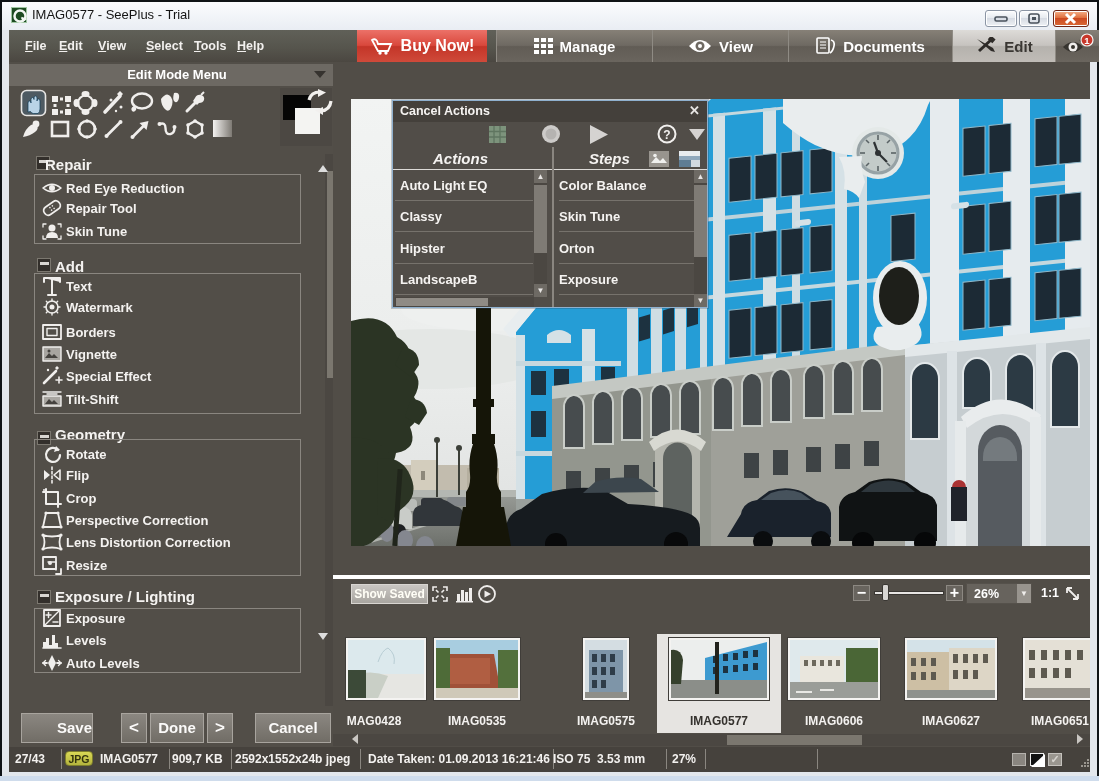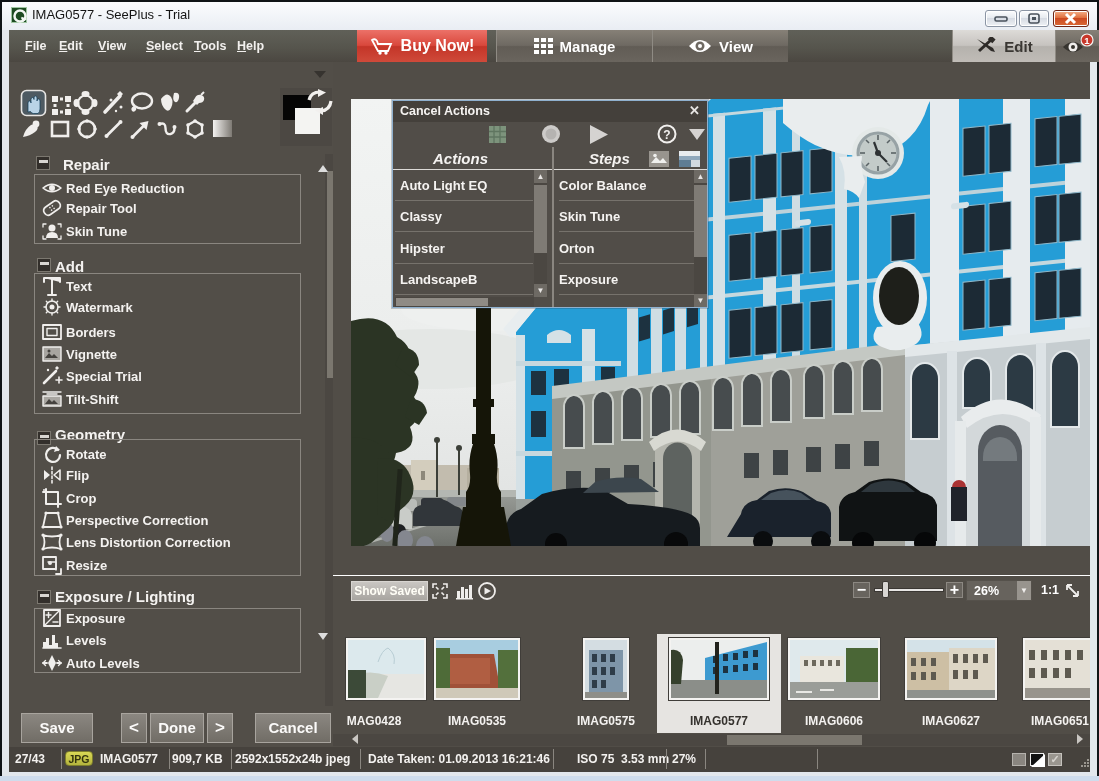--- a/index.html
+++ b/index.html
@@ -44,21 +44,21 @@
 .mbox:after{content:"";position:absolute;left:2px;top:3px;width:9px;height:3px;background:#d8d5d1;}
 
 .pbtn{top:651px;height:30px;line-height:28px;background:linear-gradient(#8b8781,#716d66);border:1px solid #a8a49e;color:#fbfaf9;font-size:15px;font-weight:bold;text-align:center;}
 
 #statusbar{left:9px;top:747px;width:1081px;height:25px;background:#46423d;color:#f3f1ef;font-size:12px;font-weight:bold;}
 #statusbar .st{position:absolute;top:5px;}
 .sep{position:absolute;top:2px;width:1px;height:20px;background:#8a8680;}
 
 #marea{left:333px;top:62px;width:757px;height:685px;background:#514d47;}
 
-#tbar{left:0px;top:513px;width:757px;height:33px;background:#514d47;border-top:1px solid #ffffff;}
+#tbar{left:0px;top:513px;width:757px;height:33px;background:#514d47;border-top:4px solid #ffffff;}
 #showsaved{left:18px;top:5px;width:77px;height:20px;background:linear-gradient(#c9c6c2,#a8a5a0);border:1px solid #d8d5d1;color:#fff;font-size:12px;font-weight:bold;text-align:center;line-height:19px;color:#fffef6;}
 
 #flbar{left:0px;top:546px;width:757px;height:26px;background:#6d6963;color:#fff;}
 
 #thumbs{left:0px;top:572px;width:757px;height:100px;background:#514d47;}
 #hsb{left:0px;top:672px;width:757px;height:12px;background:#4b4742;}
 #hsbth{left:394px;top:673px;width:135px;height:10px;background:#7b776f;}
 svg{display:block;}
 </style></head><body>
 <div id="win">
@@ -114,20 +114,25 @@
     <div id="buynow" class="ab tab"><svg width="24" height="17" viewBox="0 0 24 17">
           <path d="M2,2 q3,-2 5,1 l1,3 h13 l-3,7 h-10 z" fill="none" stroke="#fff" stroke-width="1.8"></path>
           <circle cx="10" cy="15" r="1.7" fill="#fff"></circle>
           <circle cx="16" cy="15" r="1.7" fill="#fff"></circle>
         </svg>Buy Now!</div>
     <div id="tview" class="ab tab"><svg width="24" height="16" viewBox="0 0 24 16">
           <path d="M1,8 Q12,-4 23,8 Q12,20 1,8 Z" fill="#fff"></path>
           <circle cx="12" cy="8" r="4.5" fill="#6e6962"></circle>
           <circle cx="12" cy="8" r="2" fill="#fff"></circle>
         </svg>View</div>
+    <div id="tdocs" class="ab tab"><svg width="20" height="18" viewBox="0 0 20 18">
+          <rect x="1" y="1" width="12" height="15" rx="1" fill="none" stroke="#fff" stroke-width="1.6"></rect>
+          <path d="M4,5 h6 M4,8 h6 M4,11 h6" stroke="#fff" stroke-width="1.2"></path>
+          <path d="M15,3 q4,1 3,6 q-1,5 -4,7" fill="none" stroke="#fff" stroke-width="1.6"></path>
+        </svg>Documents</div>
     <div id="tedit" class="ab tab"><svg width="22" height="19" viewBox="0 0 22 19">
           <g>
             <path d="M2,2 L16,14 l4,1 -2,-4 z" fill="#2e2b28"></path>
             <path d="M17,2 L4,14" stroke="#2e2b28" stroke-width="3"></path>
             <rect x="14" y="0" width="6" height="5" fill="#2e2b28" transform="rotate(40 17 2)"></rect>
           </g>
         </svg>Edit</div>
     <div id="tbadge" class="ab tab">
         <svg width="36" height="26" viewBox="0 0 36 26">
           <path d="M3,14 Q13,4 23,14 Q13,24 3,14 Z" fill="#37342f"></path>
@@ -250,20 +255,21 @@
             <path d="M-9,8 h18" stroke-width="1.6"></path>
           </g>
 
  <g transform="translate(43,601)">
             <path d="M0,-8 L4,0 L0,8 L-4,0 Z" fill="#f0eeec" stroke="none"></path>
             <path d="M-9,0 h4 M5,0 h4" stroke-width="1.8"></path>
             <path d="M-9,0 l2.5,-2.5 M-9,0 l2.5,2.5 M9,0 l-2.5,-2.5 M9,0 l-2.5,2.5" stroke-width="1.4"></path>
           </g>
 </g>
 </svg>
+    <div id="editmode" class="ab">Edit Mode Menu</div>
     <div id="emtri" class="ab"></div>
     <div id="swpanel" class="ab"></div>
     <div id="swb" class="ab"></div>
     <div id="sww" class="ab"></div>
     <div id="lsb" class="ab"></div>
     <div id="lsbth" class="ab"></div>
     <div class="ab" style="left:309px;top:98px;width:0;height:0;border:5px solid transparent;border-bottom:7px solid #ddd;"></div>
     <div class="ab" style="left:309px;top:571px;width:0;height:0;border:5px solid transparent;border-top:7px solid #ddd;"></div>
     <svg class="ab" style="left:10px;top:26px;" width="245" height="80" viewBox="0 0 245 80">
 <defs>
@@ -356,54 +362,54 @@
 <rect x="194" y="32" width="19" height="17" fill="url(#gr1)"></rect>
 </svg>
 <svg class="ab" style="left:297px;top:27px;" width="28" height="26" viewBox="0 0 28 26">
  <path d="M3,11 Q5,3 14,3" fill="none" stroke="#f2f0ee" stroke-width="3.2"></path>
  <path d="M12,0 L20,3.5 L12,8 Z" fill="#f2f0ee"></path>
  <path d="M25,12 Q24,21 15,22" fill="none" stroke="#f2f0ee" stroke-width="3.2"></path>
  <path d="M17,18 L9,21.5 L17,26 Z" fill="#f2f0ee"></path>
 </svg>
 
     <div class="ab mbox" style="left:27px;top:94px;"></div>
-    <div class="ab shead" style="left:54px;top:94px;text-align:right;">Repair</div>
+    <div class="ab shead" style="left:36px;top:94px;text-align:right;">Repair</div>
     <div class="ab sbox" style="left:25px;top:112px;width:267px;height:70px;"></div>
     <div class="item" style="left:57px;top:119px;">Red Eye Reduction</div>
     <div class="item" style="left:57px;top:139px;">Repair Tool</div>
     <div class="item" style="left:57px;top:162px;">Skin Tune</div>
 
     <div class="ab mbox" style="left:28px;top:196px;"></div>
     <div class="ab shead" style="left:46px;top:196px;">Add</div>
     <div class="ab sbox" style="left:25px;top:211px;width:267px;height:141px;"></div>
     <div class="item" style="left:57px;top:217px;">Text</div>
     <div class="item" style="left:57px;top:238px;">Watermark</div>
     <div class="item" style="left:57px;top:263px;">Borders</div>
     <div class="item" style="left:57px;top:285px;">Vignette</div>
-    <div class="item" style="left:57px;top:307px;">Special Trial</div>
+    <div class="item" style="left:57px;top:307px;">Special Effect</div>
     <div class="item" style="left:57px;top:330px;">Tilt-Shift</div>
 
     <div class="ab mbox" style="left:28px;top:369px;"></div>
     <div class="ab shead" style="left:46px;top:364px;">Geometry</div>
     <div class="ab sbox" style="left:25px;top:377px;width:267px;height:137px;"></div>
     <div class="item" style="left:57px;top:385px;">Rotate</div>
     <div class="item" style="left:57px;top:406px;">Flip</div>
     <div class="item" style="left:57px;top:429px;">Crop</div>
     <div class="item" style="left:57px;top:451px;">Perspective Correction</div>
     <div class="item" style="left:57px;top:473px;">Lens Distortion Correction</div>
     <div class="item" style="left:57px;top:496px;">Resize</div>
 
     <div class="ab mbox" style="left:28px;top:528px;"></div>
     <div class="ab shead" style="left:46px;top:526px;">Exposure / Lighting</div>
     <div class="ab sbox" style="left:25px;top:546px;width:267px;height:65px;"></div>
     <div class="item" style="left:57px;top:549px;">Exposure</div>
     <div class="item" style="left:57px;top:571px;">Levels</div>
     <div class="item" style="left:57px;top:594px;">Auto Levels</div>
 
-    <div class="ab pbtn" style="left:12px;width:72px;">Save</div>
+    <div class="ab pbtn" style="left:12px;width:72px;text-align:right;">Save</div>
     <div class="ab pbtn" style="left:112px;width:26px;font-size:17px;">&lt;</div>
     <div class="ab pbtn" style="left:141px;width:54px;">Done</div>
     <div class="ab pbtn" style="left:198px;width:26px;font-size:17px;">&gt;</div>
     <div class="ab pbtn" style="left:246px;width:76px;">Cancel</div>
   </div>
 
   <div id="marea" class="ab">
     <div id="photo" class="ab" style="left:18px;top:37px;width:739px;height:447px;background:#eef0ef;overflow:hidden;">
         <svg width="739" height="447" viewBox="0 0 739 447">
 <defs>
@@ -882,21 +888,21 @@
     <div class="sep" style="left:52px;"></div>
     <div class="st" style="left:56px;width:28px;height:15px;background:linear-gradient(#d9d855,#b5b43e);border-radius:4px;border:1px solid #7e7e2c;color:#33330e;text-align:center;font-size:10.5px;line-height:14px;top:4px;box-sizing:border-box;">JPG</div>
     <div class="st" style="left:91px;">IMAG0577</div>
     <div class="sep" style="left:160px;"></div>
     <div class="st" style="left:163px;">909,7 KB</div>
     <div class="sep" style="left:222px;"></div>
     <div class="st" style="left:226px;">2592x1552x24b jpeg</div>
     <div class="sep" style="left:351px;"></div>
     <div class="st" style="left:359px;">Date Taken: 01.09.2013 16:21:46</div>
     <div class="sep" style="left:544px;"></div>
-    <div class="st" style="left:568px;text-align:center;">ISO 75&nbsp;&nbsp;3.53 mm</div>
+    <div class="st" style="left:544px;text-align:center;">ISO 75&nbsp;&nbsp;3.53 mm</div>
     <div class="sep" style="left:657px;"></div>
     <div class="st" style="left:663px;">27%</div>
     <div class="sep" style="left:696px;"></div>
     <div class="sep" style="left:808px;"></div>
     <div class="st" style="left:1003px;width:14px;height:13px;background:#8a8680;border:1px solid #b5b2ad;top:6px;"></div>
     <div class="st" style="left:1021px;width:14px;height:13px;background:#111;border:1px solid #eee;top:6px;">
         <svg width="14" height="13">
           <path d="M0,13 L14,0 L14,13 Z" fill="#fff"></path>
         </svg>
       </div>

